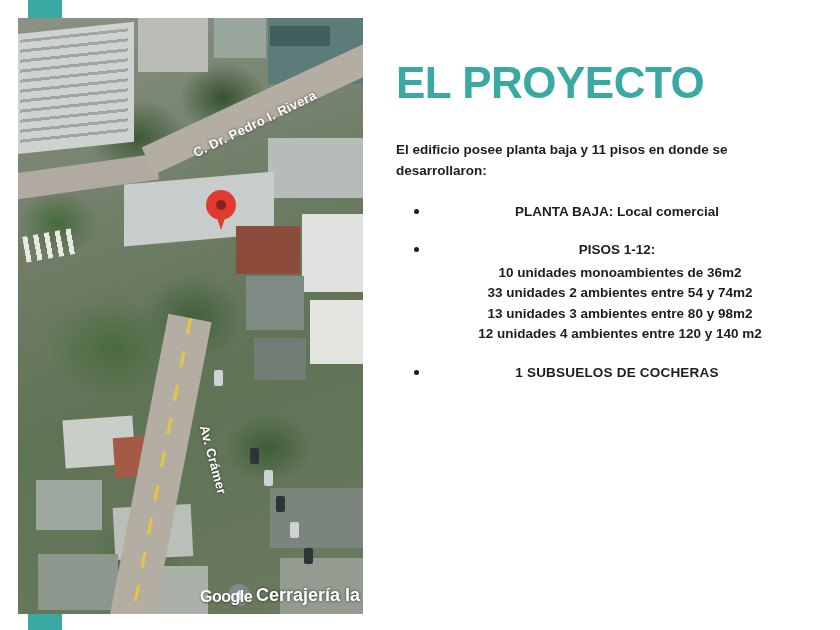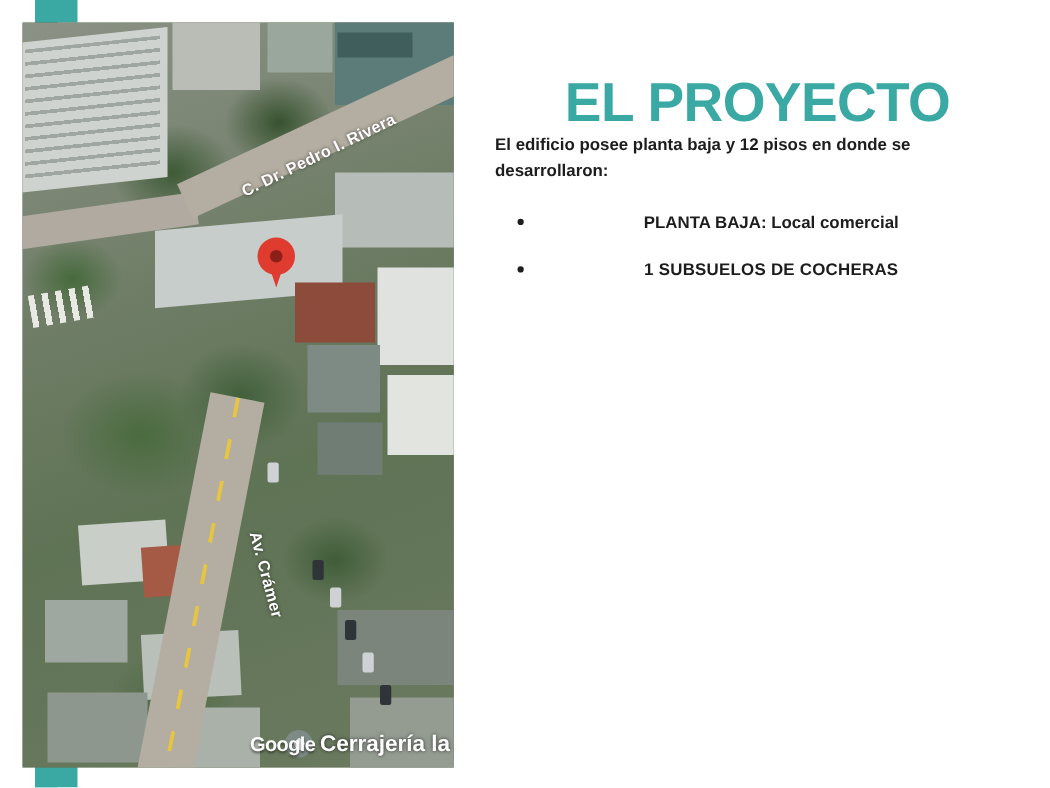--- a/index.html
+++ b/index.html
@@ -212,21 +212,21 @@
     position: absolute;
     left: 396px; top: 60px;
     width: 420px;
   }
   .title {
     color: #3aa9a4;
     font-size: 44px;
     font-weight: bold;
     letter-spacing: -.5px;
     line-height: 1.05;
-    text-align: center;
+    margin-bottom: 34px;
   }
   .intro {
     color: #1d1d1d;
     font-size: 13.5px;
     font-weight: bold;
     line-height: 1.55;
     margin-bottom: 20px;
     max-width: 402px;
   }
   ul.bullets {
@@ -326,25 +326,34 @@
 
       <div class="gwm">
         <span>G</span><span>o</span><span>o</span><span>g</span><span>l</span><span>e</span>
       </div>
 
     </div>
   </div>
 
   <div class="content">
     <div class="title">EL PROYECTO</div>
-    <div class="intro">El edificio posee planta baja y 12 pisos en donde se desarrollaron:</div>
+    <div class="intro">El edificio posee planta baja y 11 pisos en donde se desarrollaron:</div>
 
     <ul class="bullets">
       <li>
         <span>PLANTA BAJA: Local comercial</span>
+      </li>
+      <li>
+        <span>PISOS 1-12:</span>
+        <div class="sub-lines">
+          <div>10 unidades  monoambientes de 36m2</div>
+          <div>33 unidades 2 ambientes entre 54 y 74m2</div>
+          <div>13 unidades 3 ambientes entre 80 y 98m2</div>
+          <div>12 unidades 4 ambientes entre 120 y 140 m2</div>
+        </div>
       </li>
       <li class="li-caps">
         <span>1 SUBSUELOS DE COCHERAS</span>
       </li>
     </ul>
   </div>
 
 </div>
 
 </body></html>

